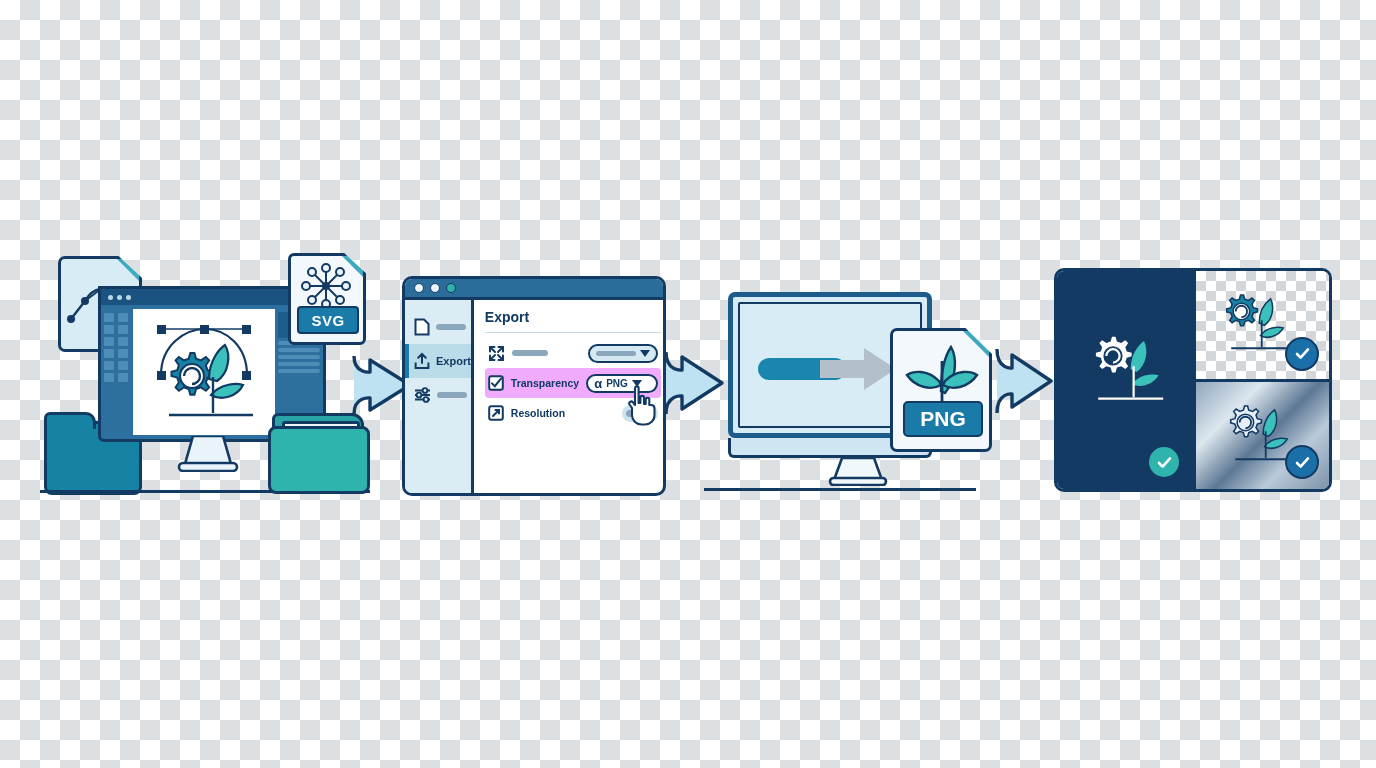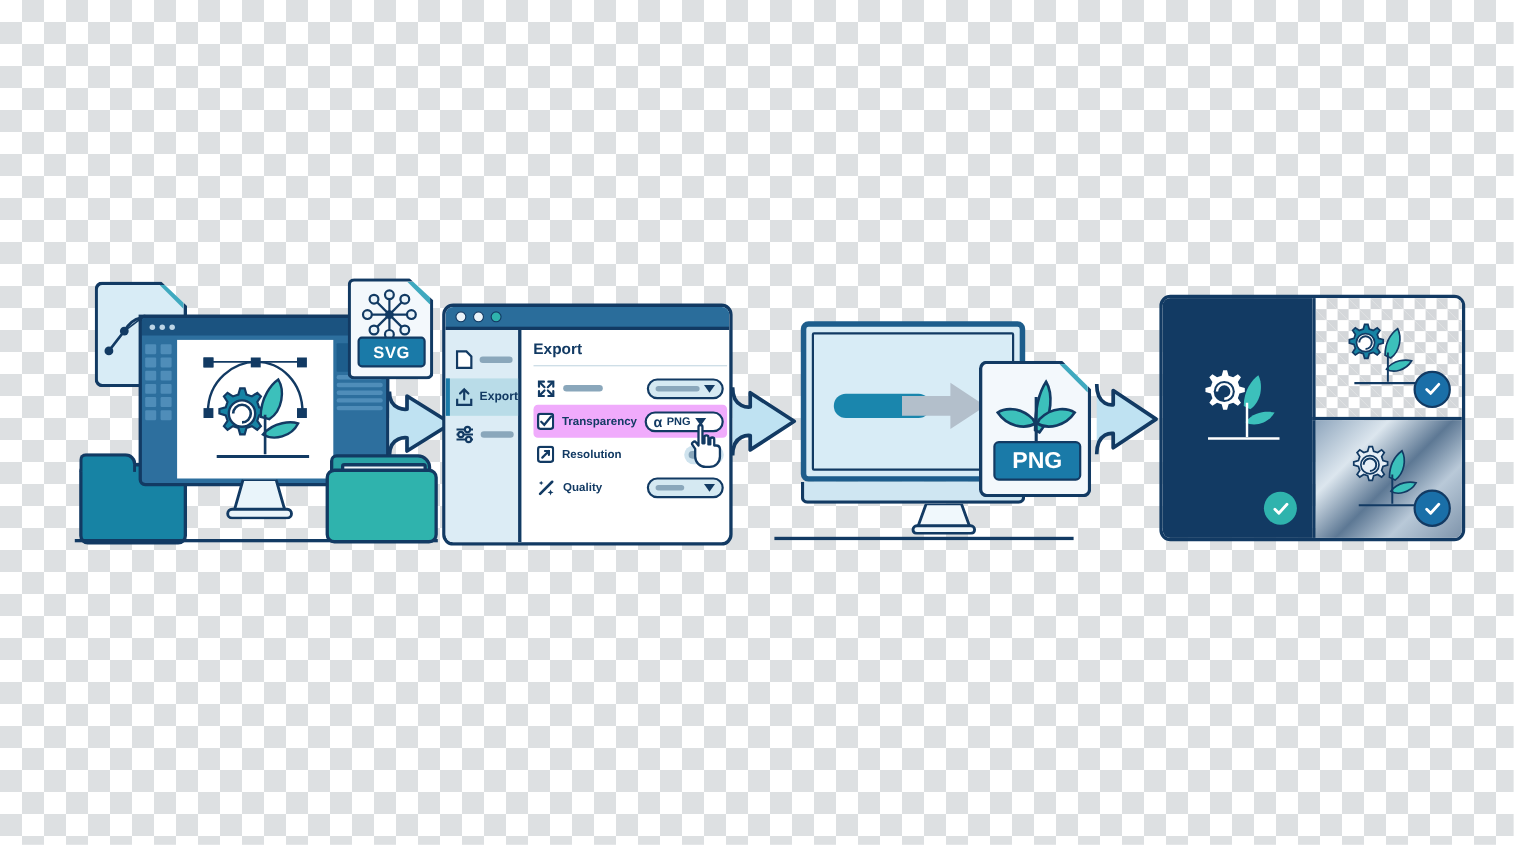--- a/index.html
+++ b/index.html
@@ -10,21 +10,21 @@
     background-image:
       linear-gradient(45deg,#dde0e2 25%,transparent 25%,transparent 75%,#dde0e2 75%),
       linear-gradient(45deg,#dde0e2 25%,transparent 25%,transparent 75%,#dde0e2 75%);
     background-size:40px 40px;
     background-position:0 0,20px 20px;
     position:relative;
   }
   .stage{position:absolute;}
 
   
-  #stage1{left:40px;top:248px;width:340px;height:250px;margin-left:28px;}
+  #stage1{left:40px;top:248px;width:340px;height:250px;}
   .doc-bezier{
     position:absolute;left:18px;top:8px;width:78px;height:90px;
     background:#d8ecf6;border:3px solid #123a63;border-radius:7px;
     clip-path:polygon(0 0,72% 0,100% 23%,100% 100%,0 100%);
   }
   .doc-bezier .fold{
     position:absolute;right:0;top:0;width:22px;height:22px;background:#3fa9bf;
     clip-path:polygon(0 0,100% 100%,100% 0);
   }
   .monitor1{
@@ -322,34 +322,20 @@
           <svg width="16" height="16" viewBox="0 0 16 16">
             <rect x="1.2" y="1.2" width="13.6" height="13.6" rx="2" fill="#fff" stroke="#123a63" stroke-width="2"></rect>
             <path d="M5 11 L11 5 M7.4 5 H11 V8.6" fill="none" stroke="#123a63" stroke-width="2" stroke-linecap="round"></path>
           </svg>
           <span class="row-label">Resolution</span>
           <div class="ctl toggle">
             <span class="knob"></span>
           </div>
         </div>
 
-        <div class="row">
-          <svg width="17" height="17" viewBox="0 0 17 17">
-            <line x1="3" y1="14" x2="14" y2="3" stroke="#123a63" stroke-width="2.4" stroke-linecap="round"></line>
-            <g fill="#123a63">
-              <path d="M12.5 10 l.8 1.9 1.9.8 -1.9.8 -.8 1.9 -.8-1.9 -1.9-.8 1.9-.8z"></path>
-              <path d="M4 2 l.6 1.5 1.5.6 -1.5.6 -.6 1.5 -.6-1.5 -1.5-.6 1.5-.6z"></path>
-            </g>
-          </svg>
-          <span class="row-label">Quality</span>
-          <div class="ctl dd">
-            <span class="bar" style="flex:0 0 26px;"></span>
-            <span class="caret" style="margin-left:auto;"></span>
-          </div>
-        </div>
       </div>
     </div>
   </div>
 
   <svg class="cursor-hand" viewBox="0 0 34 42">
     <path d="M11 4 C11 1.8 14.6 1.8 14.6 4 L14.6 19 L16.4 19 L16.4 13.4 C16.4 11.3 20 11.3 20 13.4 L20 20 L21.7 20 L21.7 15.3 C21.7 13.2 25.3 13.2 25.3 15.3 L25.3 21 L27 21 C29 21 30.5 22.4 30.5 24.4 L30.5 31 C30.5 36.6 26.4 40.5 21 40.5 L17.5 40.5 C12.2 40.5 8 36.3 8 31 L8 24 L5.5 20.5 C4.2 18.6 7.2 16.3 8.8 18.2 L11 21 Z" fill="#ffffff" stroke="#123a63" stroke-width="2.1" stroke-linejoin="round"></path>
   </svg>
 </div>
 
 <svg class="arrow" style="left:664px;top:348px;width:62px;height:70px;" viewBox="0 0 62 70">

